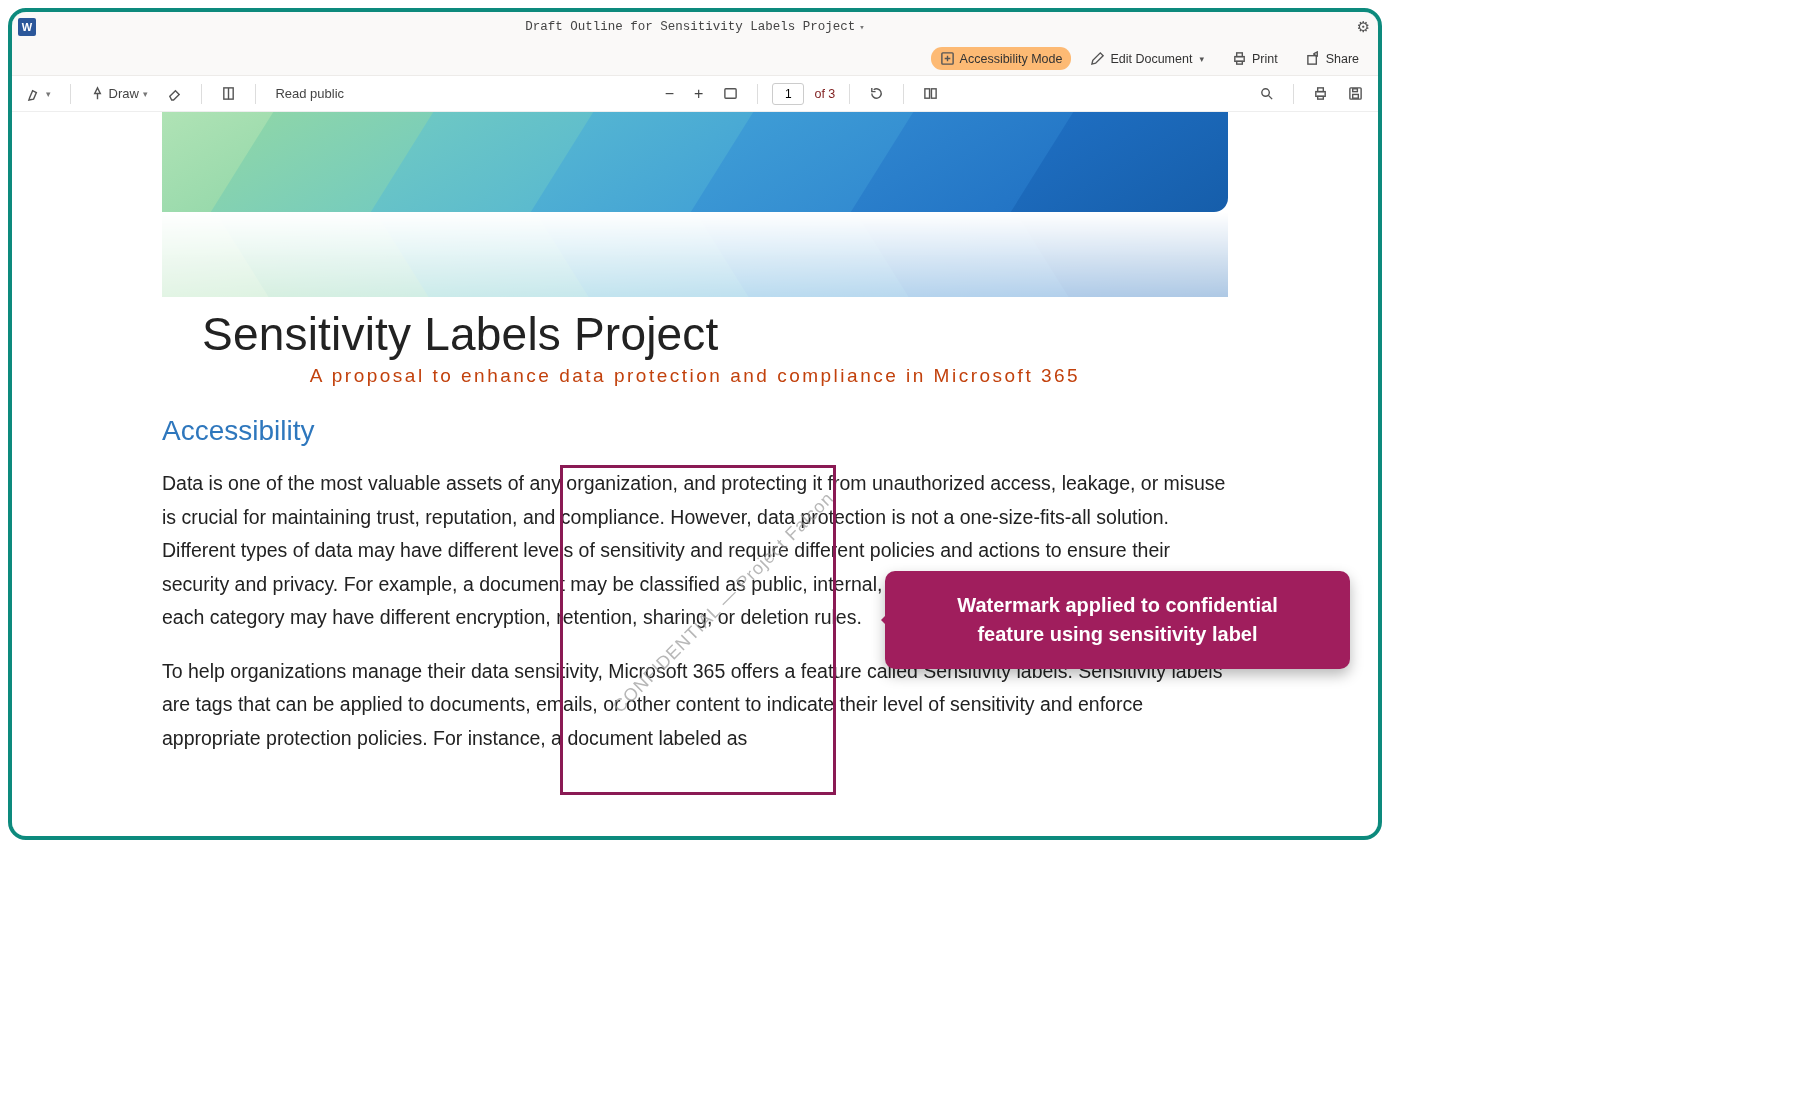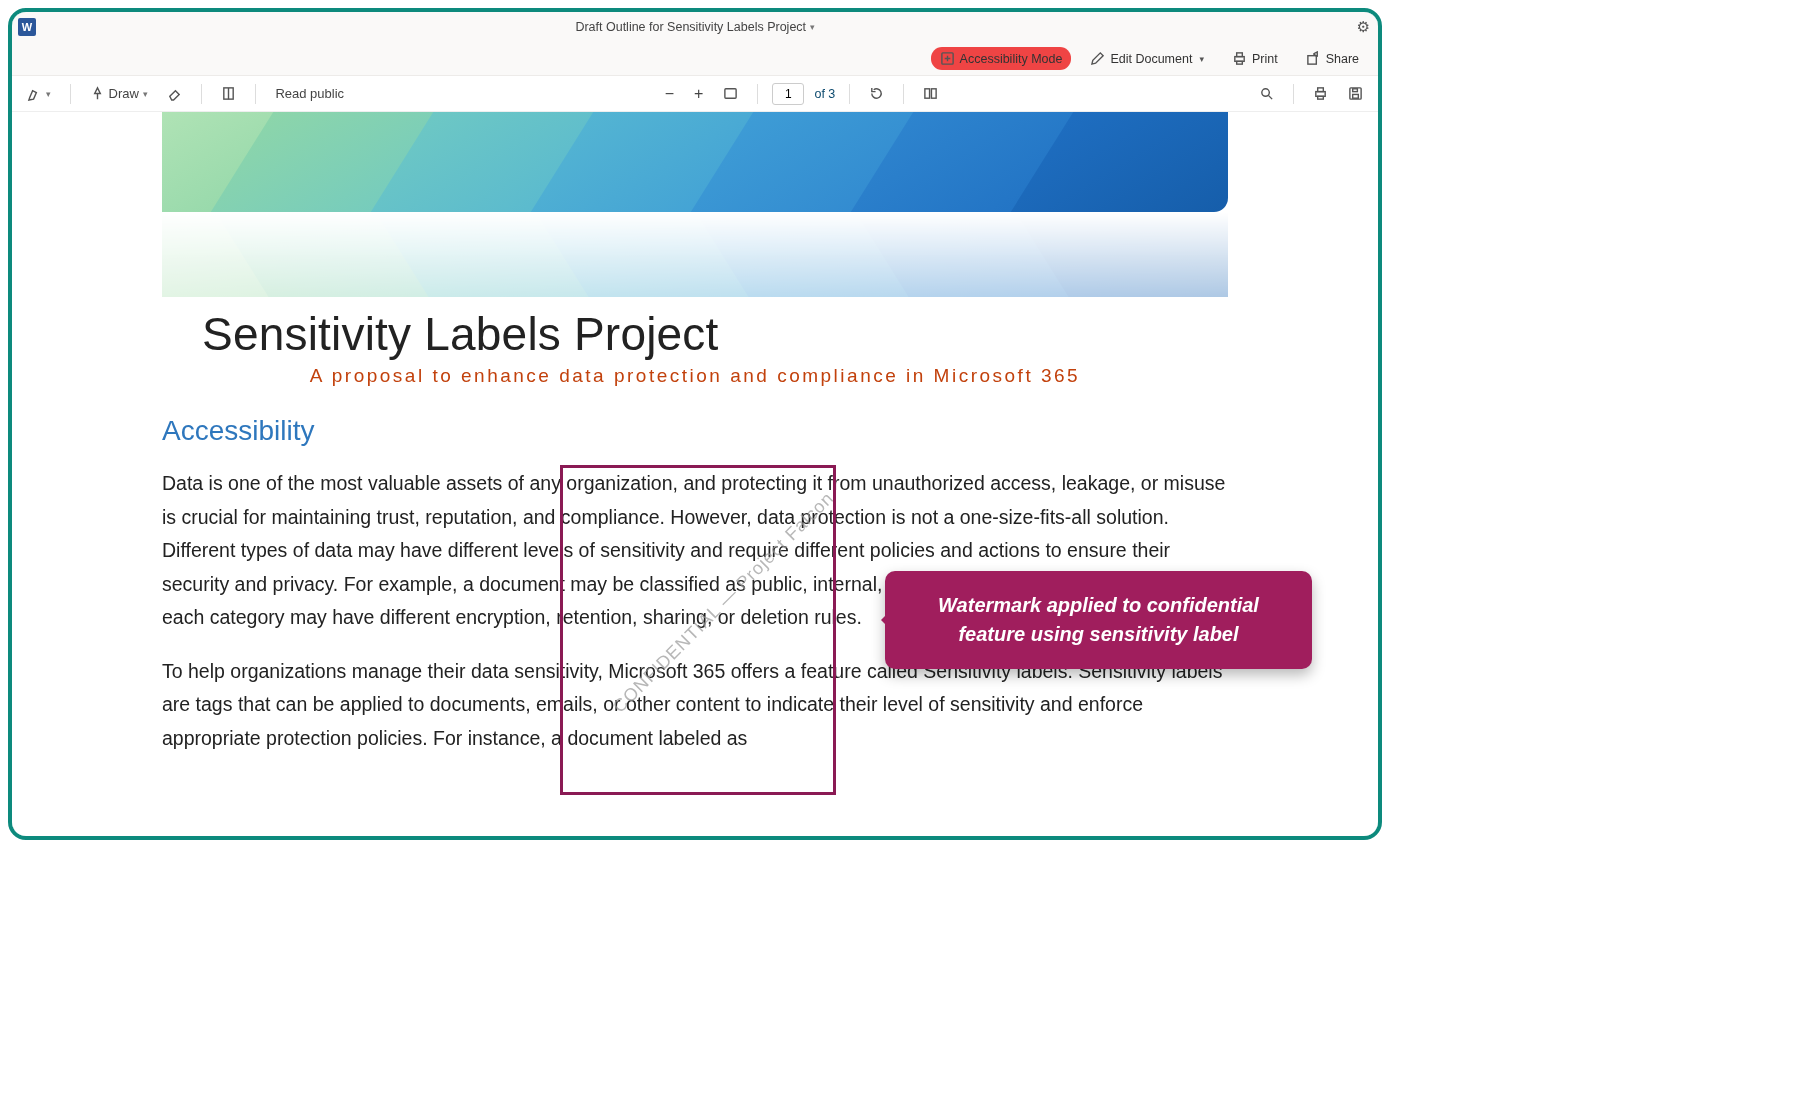--- a/index.html
+++ b/index.html
@@ -2,36 +2,36 @@
 <html><head>
 <meta charset="utf-8">
 <style>
   * { box-sizing: border-box; margin: 0; padding: 0; }
   body { font-family: "Segoe UI", Arial, sans-serif; background:#fff; }
   .frame { width:1374px; height:832px; margin:8px; border:4px solid #0d8a7d; border-radius:18px; overflow:hidden; position:relative; background:#fff; box-shadow:0 0 0 1px #0d8a7d inset;}
   
   .titlebar { height:30px; display:flex; align-items:center; justify-content:center; position:relative; background:#faf9f8; font-size:12.5px; color:#444;}
   .titlebar .app-icon { position:absolute; left:6px; top:6px; width:18px; height:18px; background:#2b579a; border-radius:2px; display:flex; align-items:center; justify-content:center; color:#fff; font-size:11px; font-weight:bold;}
   .titlebar .settings { position:absolute; right:8px; top:6px; color:#555; font-size:15px; cursor:pointer;}
-  .titlebar .doctitle { display:flex; align-items:center; gap:4px; }
+  .titlebar .doctitle { display:flex; align-items:center; gap:4px;font-family:Liberation Mono, monospace; }
   .titlebar .chev { font-size:9px; color:#777;}
   
   .cmdbar { height:34px; background:#faf9f8; display:flex; justify-content:flex-end; align-items:center; gap:10px; padding:0 10px; font-size:12.5px; color:#333; border-bottom:1px solid #edebe9;}
   .cmd-btn { display:flex; align-items:center; gap:5px; padding:4px 9px; border-radius:3px; cursor:pointer; }
-  .cmd-btn.active { background:#ef4444;border-radius:11px; }
+  .cmd-btn.active { background:#fdba74;border-radius:11px; }
   .cmd-btn .ico { font-size:13px; color:#555; display:inline-flex;}
   .cmd-btn .chev { font-size:9px; color:#555; margin-left:2px;}
   
   .toolbar { height:36px; background:#fff; border-bottom:1px solid #eee; display:flex; align-items:center; padding:0 10px; font-size:13px; color:#333; justify-content:space-between;}
   .tool-left, .tool-center, .tool-right { display:flex; align-items:center; gap:10px;}
   .sep { width:1px; height:20px; background:#ddd; margin:0 4px;}
   .tbtn { display:flex; align-items:center; gap:4px; padding:3px 5px; cursor:pointer; color:#444; border-radius:3px;}
   .tbtn .chev { font-size:9px; color:#777;}
   .page-input { width:32px; height:22px; border:1px solid #ccc; text-align:center; font-size:12px; border-radius:3px;}
-  .page-of { font-size:12.5px; color:#0c4a6e;}
+  .page-of { font-size:12.5px; color:#7f1d1d;}
   
   .page-area { position:absolute; top:100px; left:0; right:0; bottom:0; overflow:hidden; background:#fff;}
   .banner { margin:0 150px; height:185px; position:relative; border-radius:0 0 14px 14px; overflow:visible;}
   .banner-top { height:100px; position:relative; overflow:hidden; border-top-right-radius:0; border-bottom-right-radius:14px;}
   .stripe { position:absolute; top:-30px; bottom:-30px; width:220px; transform:skewX(-32deg); }
   .banner-reflect { height:85px; position:relative; overflow:hidden; transform:scaleY(-1); opacity:0.35; filter:blur(0.5px);}
   .banner-reflect::after{content:"";position:absolute;inset:0;background:linear-gradient(to top, rgba(255,255,255,1) 0%, rgba(255,255,255,0) 100%);}
   .content { margin:10px 150px 0 150px; }
   .doc-title { font-size:46px; font-weight:300; color:#222; letter-spacing:0.2px;margin-left:40px;}
   .doc-sub { font-size:19px; color:#c2410c; letter-spacing:2.5px; margin-top:4px; font-weight:400;text-align:center;}
@@ -221,19 +221,19 @@
       <div class="doc-sub">A proposal to enhance data protection and compliance in Microsoft 365</div>
       <div class="section-h">Accessibility</div>
       <p class="body-text">Data is one of the most valuable assets of any organization, and protecting it from unauthorized access, leakage, or misuse is crucial for maintaining trust, reputation, and compliance. However, data protection is not a one-size-fits-all solution. Different types of data may have different levels of sensitivity and require different policies and actions to ensure their security and privacy. For example, a document may be classified as public, internal, confidential, or highly confidential, and each category may have different encryption, retention, sharing, or deletion rules.</p>
       <p class="body-text">To help organizations manage their data sensitivity, Microsoft 365 offers a feature called Sensitivity labels. Sensitivity labels are tags that can be applied to documents, emails, or other content to indicate their level of sensitivity and enforce appropriate protection policies. For instance, a document labeled as</p>
     </div>
 
     <div class="watermark">CONFIDENTIAL — Project Falcon</div>
 
     <div class="highlight-box" style="left:548px; top:353px; width:276px; height:330px;"></div>
 
-    <div class="callout" style="left:873px; top:459px; width:427px;font-style:italic;">
+    <div class="callout" style="left:873px; top:459px; width:465px;">
       <div>Watermark applied to confidential</div>
       <div>feature using sensitivity label</div>
     </div>
 
   </div>
 </div>
 
 </body></html>

